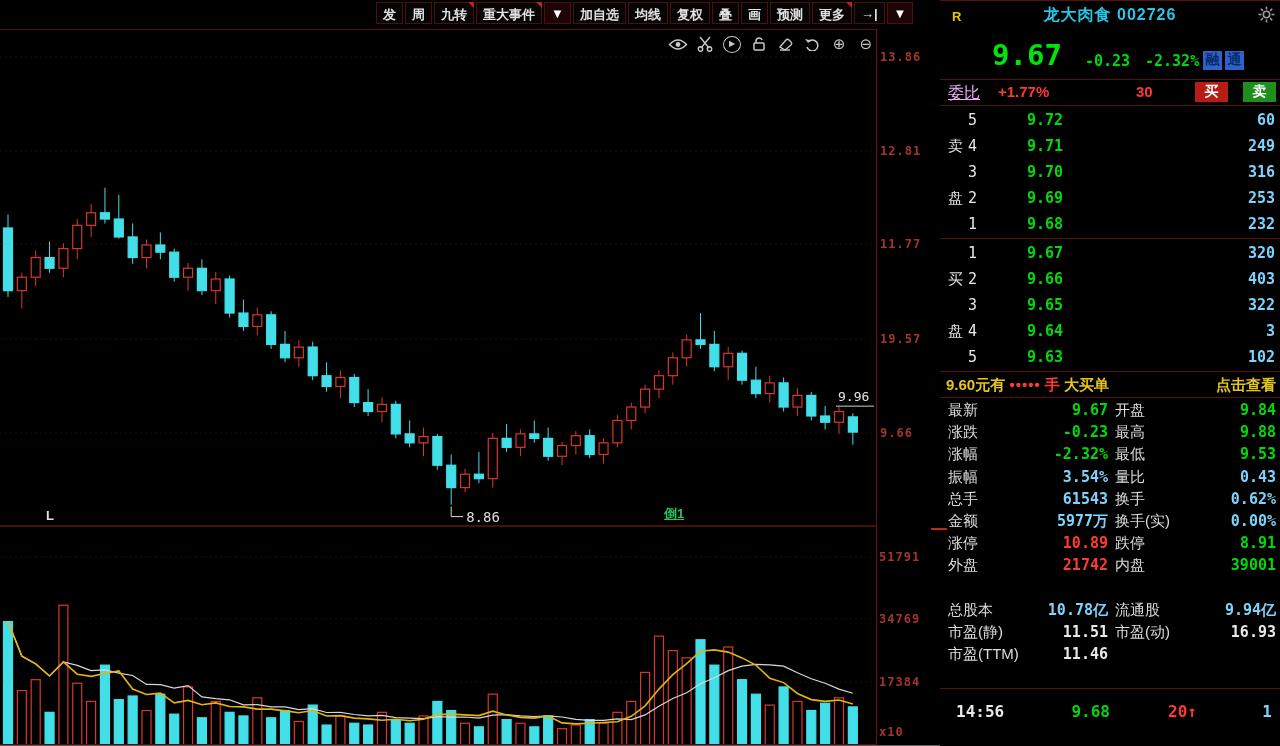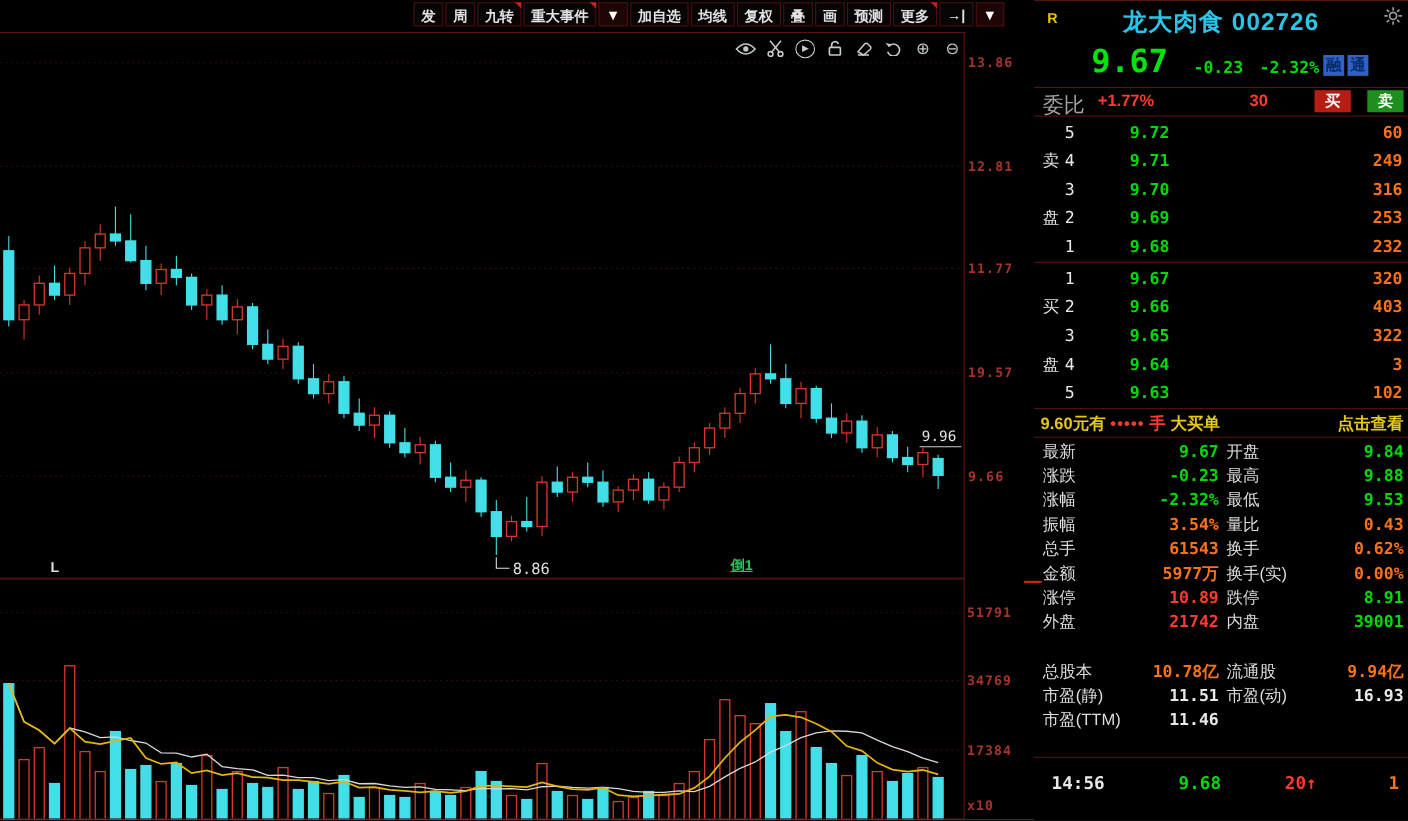--- a/index.html
+++ b/index.html
@@ -29,27 +29,27 @@
   
   .ax{position:absolute;color:#a5352b;font-family:"DejaVu Sans Mono",monospace;
       font-size:12px;font-weight:bold;letter-spacing:1px;}
   
   .mk{position:absolute;font-size:13px;font-weight:bold;}
   
   .panel{position:absolute;left:940px;top:0;width:340px;height:746px;background:#000;}
   .sep{position:absolute;left:0;width:340px;height:1px;background:#58120d;}
   .p-abs{position:absolute;}
   .r-badge{color:#e8c400;font-size:13px;font-weight:bold;}
-  .title{color:#29c5e8;font-size:22px;font-weight:bold;letter-spacing:1px;white-space:nowrap;}
+  .title{color:#29c5e8;font-size:16px;font-weight:bold;letter-spacing:1px;white-space:nowrap;}
   .big-price{color:#00e40a;font-size:29px;font-weight:bold;font-family:"DejaVu Sans Mono",monospace;}
   .chg{color:#00d80a;font-size:15px;font-weight:bold;font-family:"DejaVu Sans Mono",monospace;}
   .ind-badge{display:inline-flex;align-items:center;justify-content:center;width:19px;height:19px;
       background:#2e62c8;color:#082a6a;font-size:14px;font-weight:bold;margin-right:3px;}
-  .wb-label{color:#a3a3a3;font-size:19px;}
-  .c-r{color:#ff3b2f;}.c-g{color:#00d80a;}.c-c{color:#f97316;}.c-w{color:#e8e8e8;}.c-y{color:#e6c619;}
+  .wb-label{color:#f0abfc;font-size:16px;text-decoration:underline;}
+  .c-r{color:#ff3b2f;}.c-g{color:#00d80a;}.c-c{color:#7dd3fc;}.c-w{color:#e8e8e8;}.c-y{color:#e6c619;}
   .btn{position:absolute;top:0;width:33px;height:20px;display:flex;align-items:center;
        justify-content:center;color:#fff;font-size:14px;font-weight:bold;cursor:pointer;}
   .btn-buy{background:#b61d15;}
   .btn-sell{background:#1e8f1e;}
   .ob-row{height:26px;display:flex;align-items:center;font-size:15px;cursor:pointer;}
   .ob-side{width:20px;color:#e0e0e0;margin-left:8px;}
   .ob-num{width:22px;color:#e8e8e8;font-family:"DejaVu Sans Mono",monospace;}
   .ob-price{width:110px;text-align:center;font-weight:bold;font-family:"DejaVu Sans Mono",monospace;}
   .ob-vol{flex:1;text-align:right;margin-right:5px;font-weight:bold;font-family:"DejaVu Sans Mono",monospace;}
   .ticker{font-size:15px;font-weight:bold;white-space:nowrap;}

